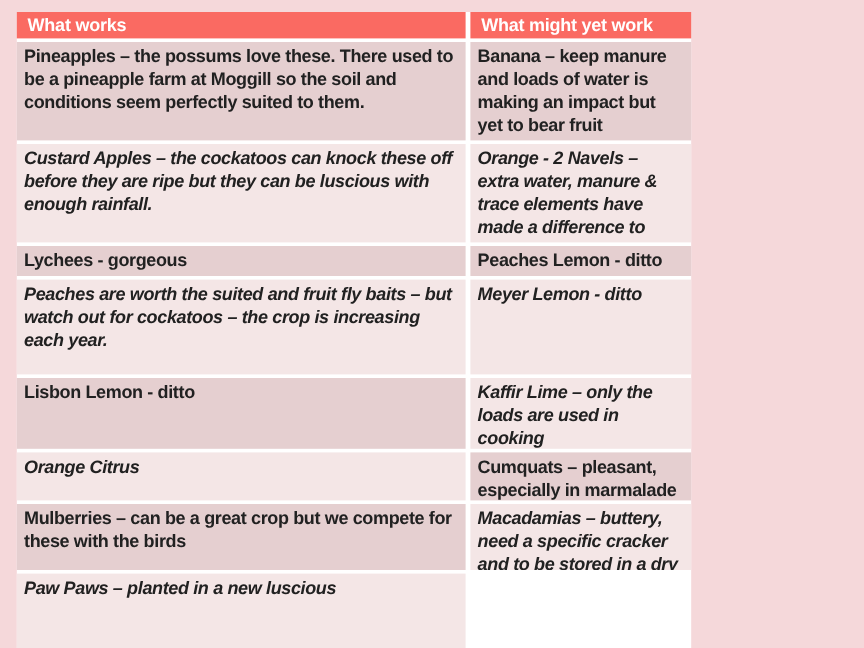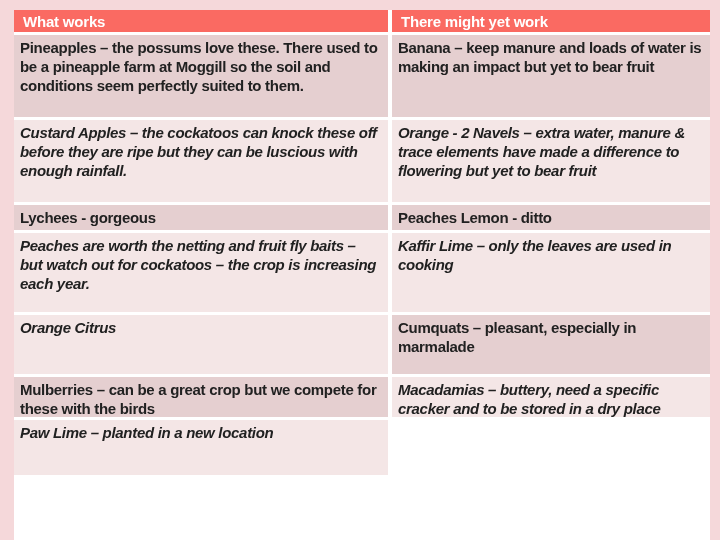--- a/index.html
+++ b/index.html
@@ -8,21 +8,21 @@
     width: 720px;
     height: 540px;
     background: var(--bg, #F5D8DA);
     overflow: hidden;
     font-family: "Liberation Sans", sans-serif;
   }
   .tbl {
     position: absolute;
     left: 14px;
     top: 10px;
-    width: 696px;
+    width: 562px;
     bottom: 0;
     display: grid;
     grid-template-columns: 374px 1fr;
     grid-template-rows: 22px 82px 82px 25px 79px 59px 40px 55px minmax(0,1fr);
     column-gap: 4px;
     row-gap: 3px;
     background: var(--gridline, #FFFFFF);
   }
   .cell { overflow: hidden; box-sizing: border-box; }
   .hdr {
@@ -45,37 +45,39 @@
   .dark  { background: var(--row-dark, #E5CFD0); }
   .light { background: var(--row-light, #F4E6E6); font-style: italic; }
 </style>
 </head>
 <body>
 
 <div class="slide">
   <div class="tbl">
 
     <div class="cell hdr">What works</div>
-    <div class="cell hdr">There might yet work</div>
+    <div class="cell hdr">What might yet work</div>
 
     <div class="cell body dark">Pineapples – the possums love these. There used to be a pineapple farm at Moggill so the soil and conditions seem perfectly suited to them.</div>
     <div class="cell body dark">Banana – keep manure and loads of water is making an impact but yet to bear fruit</div>
 
     <div class="cell body light">Custard Apples – the cockatoos can knock these off before they are ripe but they can be luscious with enough rainfall.</div>
     <div class="cell body light">Orange -  2 Navels – extra water, manure &amp; trace elements have made a difference to flowering but yet to bear fruit</div>
 
     <div class="cell body dark">Lychees - gorgeous</div>
     <div class="cell body dark">Peaches Lemon - ditto</div>
 
-    <div class="cell body light">Peaches are worth the netting and fruit fly baits – but watch out for cockatoos – the crop is increasing each year.</div>
+    <div class="cell body light">Peaches are worth the suited and fruit fly baits – but watch out for cockatoos – the crop is increasing each year.</div>
+    <div class="cell body light">Meyer Lemon - ditto</div>
 
+    <div class="cell body dark">Lisbon Lemon - ditto</div>
 
-    <div class="cell body light">Kaffir Lime – only the leaves are used in cooking</div>
+    <div class="cell body light">Kaffir Lime – only the loads are used in cooking</div>
     <div class="cell body light">Orange Citrus</div>
 
     <div class="cell body dark">Cumquats – pleasant, especially in marmalade</div>
     <div class="cell body dark">Mulberries – can be a great crop but we compete for these with the birds</div>
 
     <div class="cell body light">Macadamias – buttery, need a specific cracker and to be stored in a dry place</div>
-    <div class="cell body light">Paw Lime – planted in a new location</div>
+    <div class="cell body light">Paw Paws – planted in a new luscious</div>
 
   </div>
 </div>
 
 </body></html>

